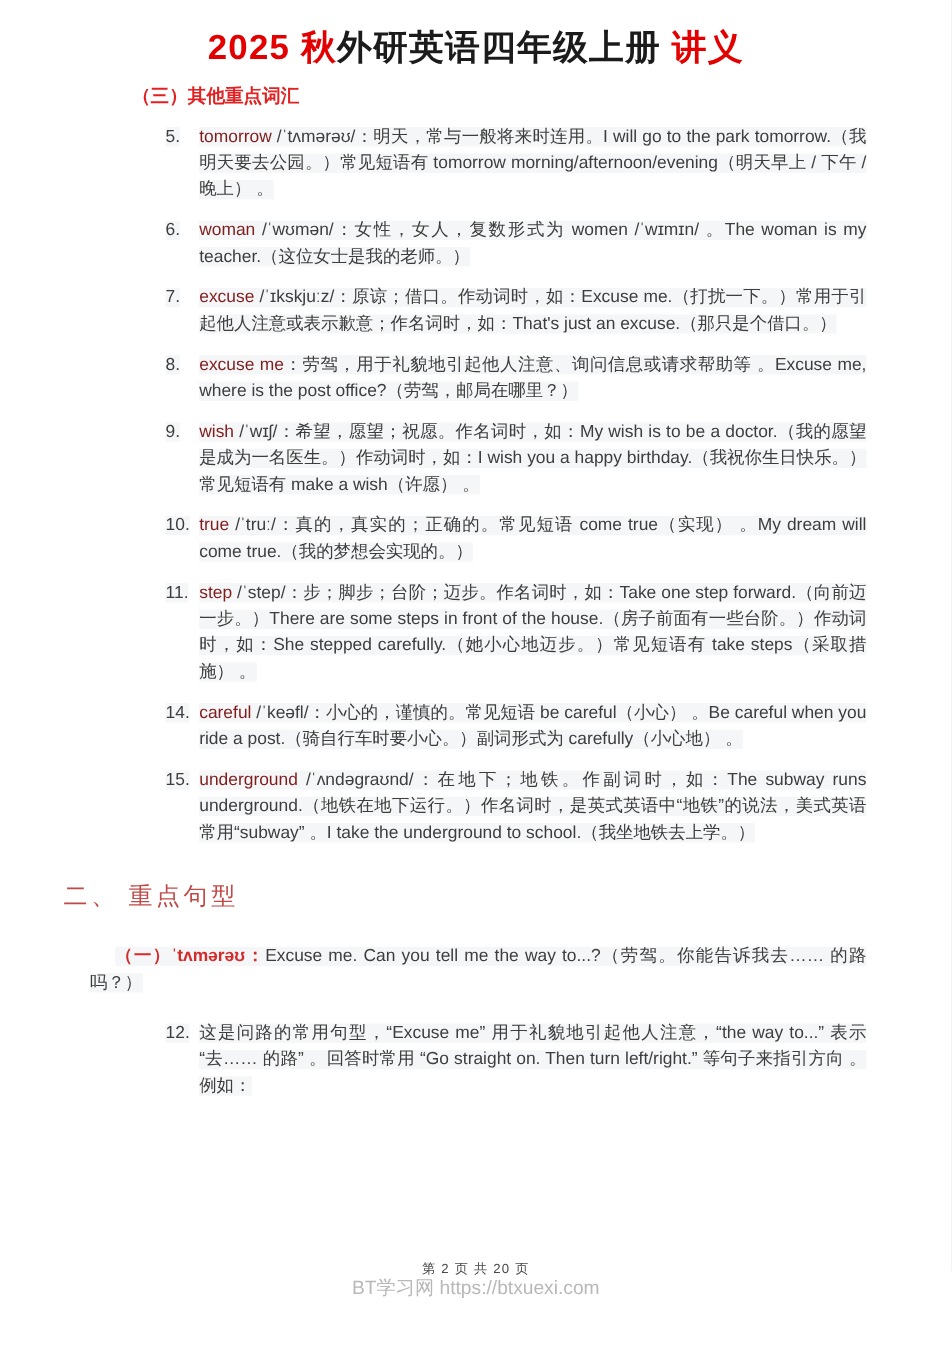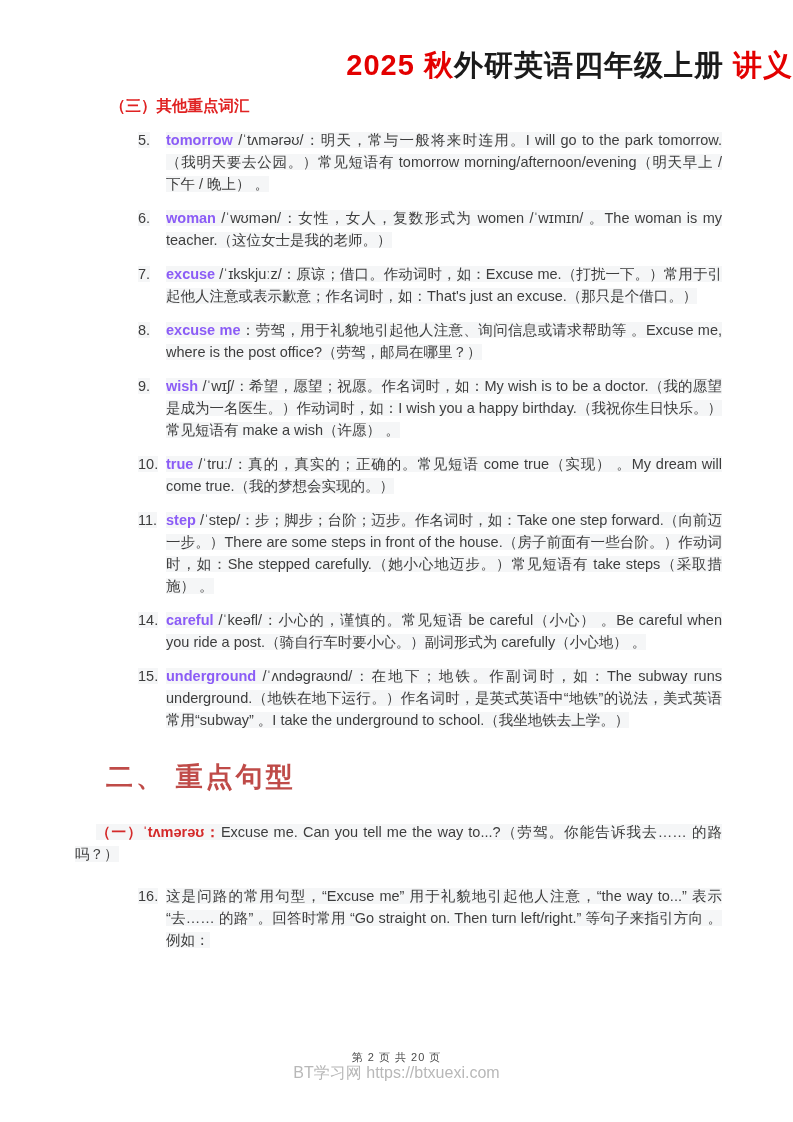--- a/index.html
+++ b/index.html
@@ -3,39 +3,39 @@
 <meta charset="utf-8">
 <style>
   * { margin:0; padding:0; box-sizing:border-box; }
   html,body { background:#e9e9e9; }
   body { font-family:"Liberation Sans","DejaVu Sans",sans-serif; }
   .page {
     position:relative; width:793px; height:1122px; margin:0 auto;
     background:#ffffff; overflow:hidden; color:#3d3d3d;
   }
   .title {
-    margin-top:46px; text-align:right;
+    margin-top:20px; text-align:center;
     font-size:29px; font-weight:700; letter-spacing:1px;
   }
   .title .red  { color:#e30000; }
   .title .dark { color:#1b1b1b; }
   .sec3-heading {
     margin:10px 0 12px 110px;
     font-size:15.5px; font-weight:700; color:#e02222;
   }
   .vocab-list { list-style:none; margin:0 71px 0 138px; }
   .vitem { display:flex; margin-bottom:12px; font-size:14.5px; line-height:22px; }
   .vitem .num  { flex:none; width:28px; }
   .vitem .vtext{ flex:1; text-align:justify; }
   .hl { background:#f5f6f7; }
-  .word { font-weight:700; color:#8b5cf6; }
+  .word { font-weight:400; color:#7f1d1d; }
   .sec2-heading {
-    margin:28px 0 0 106px;
+    margin:28px 0 0 53px;
     font-family:"Liberation Serif","DejaVu Serif",serif;
-    font-size:27px; font-weight:700; color:#bf4b48; letter-spacing:3px;
+    font-size:20px; font-weight:400; color:#bf4b48; letter-spacing:3px;
   }
   .pattern-para {
     margin:26px 71px 0 75px; text-indent:21px;
     font-size:14.5px; line-height:22px; text-align:justify;
   }
   .pattern-label { color:#d42a2a; font-weight:700; }
   .sent-list { list-style:none; margin:20px 71px 0 138px; }
   .footer-pageinfo {
     position:absolute; top:1050px; left:0; width:100%;
     text-align:center; font-size:11px; color:#4a4a4a; letter-spacing:1px;
@@ -92,21 +92,21 @@
         <p class="vtext"><span class="hl"><b class="word">underground</b><span> /ˈʌndəgraʊnd/：在地下；地铁。作副词时，如：The subway runs underground.（地铁在地下运行。）作名词时，是英式英语中“地铁”的说法，美式英语常用“subway” 。I take the underground to school.（我坐地铁去上学。）</span></span></p>
       </li>
   </ol>
 
   <h2 class="sec2-heading">二、 重点句型</h2>
 
   <p class="pattern-para"><span class="hl"><span class="pattern-label">（一）ˈtʌmərəʊ：</span><span>Excuse me. Can you tell me the way to...?（劳驾。你能告诉我去…… 的路吗？）</span></span></p>
 
   <ol class="sent-list">
     <li class="vitem">
-        <span class="num"><span class="hl">16.</span></span>
+        <span class="num"><span class="hl">12.</span></span>
         <p class="vtext"><span class="hl">这是问路的常用句型，“Excuse me” 用于礼貌地引起他人注意，“the way to...” 表示 “去…… 的路” 。回答时常用 “Go straight on. Then turn left/right.” 等句子来指引方向 。例如：</span></p>
       </li>
   </ol>
 
   <div class="footer-pageinfo">第 2 页 共 20 页</div>
   <div class="footer-watermark">BT学习网 https://btxuexi.com</div>
 
 </div>
 
 </body></html>

